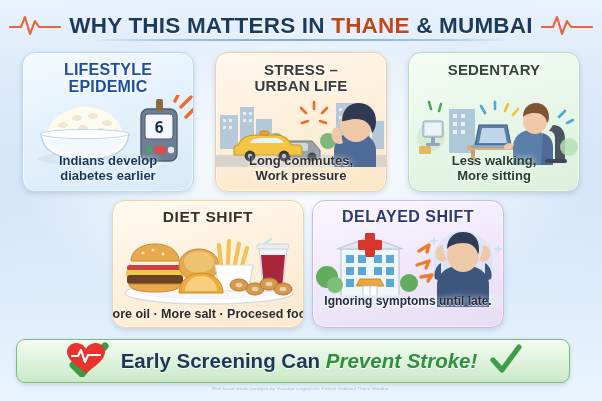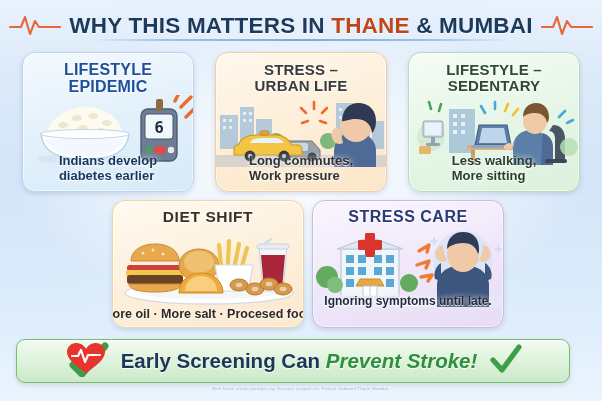--- a/index.html
+++ b/index.html
@@ -51,21 +51,21 @@
     position: absolute; border-radius: 13px; overflow: hidden;
     box-shadow: 0 2px 5px rgba(40,70,110,.16), 0 0 0 1px rgba(255,255,255,.55) inset;
     display: flex; flex-direction: column; align-items: center;
   }
   .card-title {
     position: relative; z-index: 3; text-align: center;
     font-weight: 700; line-height: 1.06;
     text-shadow: 0 1px 1px rgba(255,255,255,.95), 0 0 6px rgba(255,255,255,.9);
   }
   .card-caption {
-    position: relative; z-index: 3; text-align: left;
+    position: relative; z-index: 3; text-align: center;
     font-weight: 700; line-height: 1.15;
     text-shadow: 0 1px 1px rgba(255,255,255,.95), 0 0 6px rgba(255,255,255,.95);
   }
   .art { position: absolute; left: 0; right: 0; z-index: 1; }
 
   
   #card-diabetes  { left: 22px;  top: 52px; width: 172px; height: 140px;
     background: linear-gradient(165deg,#f4fafe 0%,#e4f1fb 45%,#d7eaf8 100%);
     border: 1.4px solid #b9d6ee; }
   #card-stress    { left: 215px; top: 52px; width: 172px; height: 140px;
@@ -259,21 +259,20 @@
       </g>
     </svg>
     <div class="card-caption">
       <div>Long commutes,</div>
       <div>Work pressure</div>
     </div>
   </div>
 
   <div class="card" id="card-lifestyle">
     <div class="card-title">
-      <div>LIFESTYLE –</div>
       <div>SEDENTARY</div>
     </div>
     <svg class="art" style="top:40px;height:74px" viewBox="0 0 172 74" preserveAspectRatio="xMidYMid meet">
 
       <circle cx="22" cy="44" r="14" fill="#cfe6cd" opacity=".7"></circle>
       <rect x="40" y="16" width="26" height="44" fill="#9fbdd6" opacity=".8"></rect>
       <g fill="#e6f1f9">
           <rect x="44" y="21" width="4" height="4"></rect>
           <rect x="52" y="21" width="4" height="4"></rect>
         <rect x="44" y="29" width="4" height="4"></rect>
@@ -395,21 +394,21 @@
           <ellipse cx="170" cy="62" rx="3.4" ry="2.2"></ellipse>
       </g>
     </svg>
     <div class="card-caption">
       <div>More oil · More salt · Procesed food</div>
     </div>
   </div>
 
   <div class="card" id="card-delayed">
     <div class="card-title">
-      <div>STRESS CARE</div>
+      <div>DELAYED SHIFT</div>
     </div>
     <svg class="art" style="top:26px;height:80px" viewBox="0 0 192 80" preserveAspectRatio="xMidYMid meet">
       <circle cx="150" cy="34" r="30" fill="#d5e3f5" opacity=".75"></circle>
 
       <g>
         <path d="M28 22 h58 v48 h-58 z" fill="#f1f6fb" stroke="#b9c9d9" stroke-width="1.2"></path>
         <path d="M24 22 l33 -12 l33 12 z" fill="#dfe9f3" stroke="#b9c9d9" stroke-width="1.2"></path>
 
         <g fill="#d9352c">
             <rect x="52" y="6" width="10" height="24" rx="1.4"></rect>

